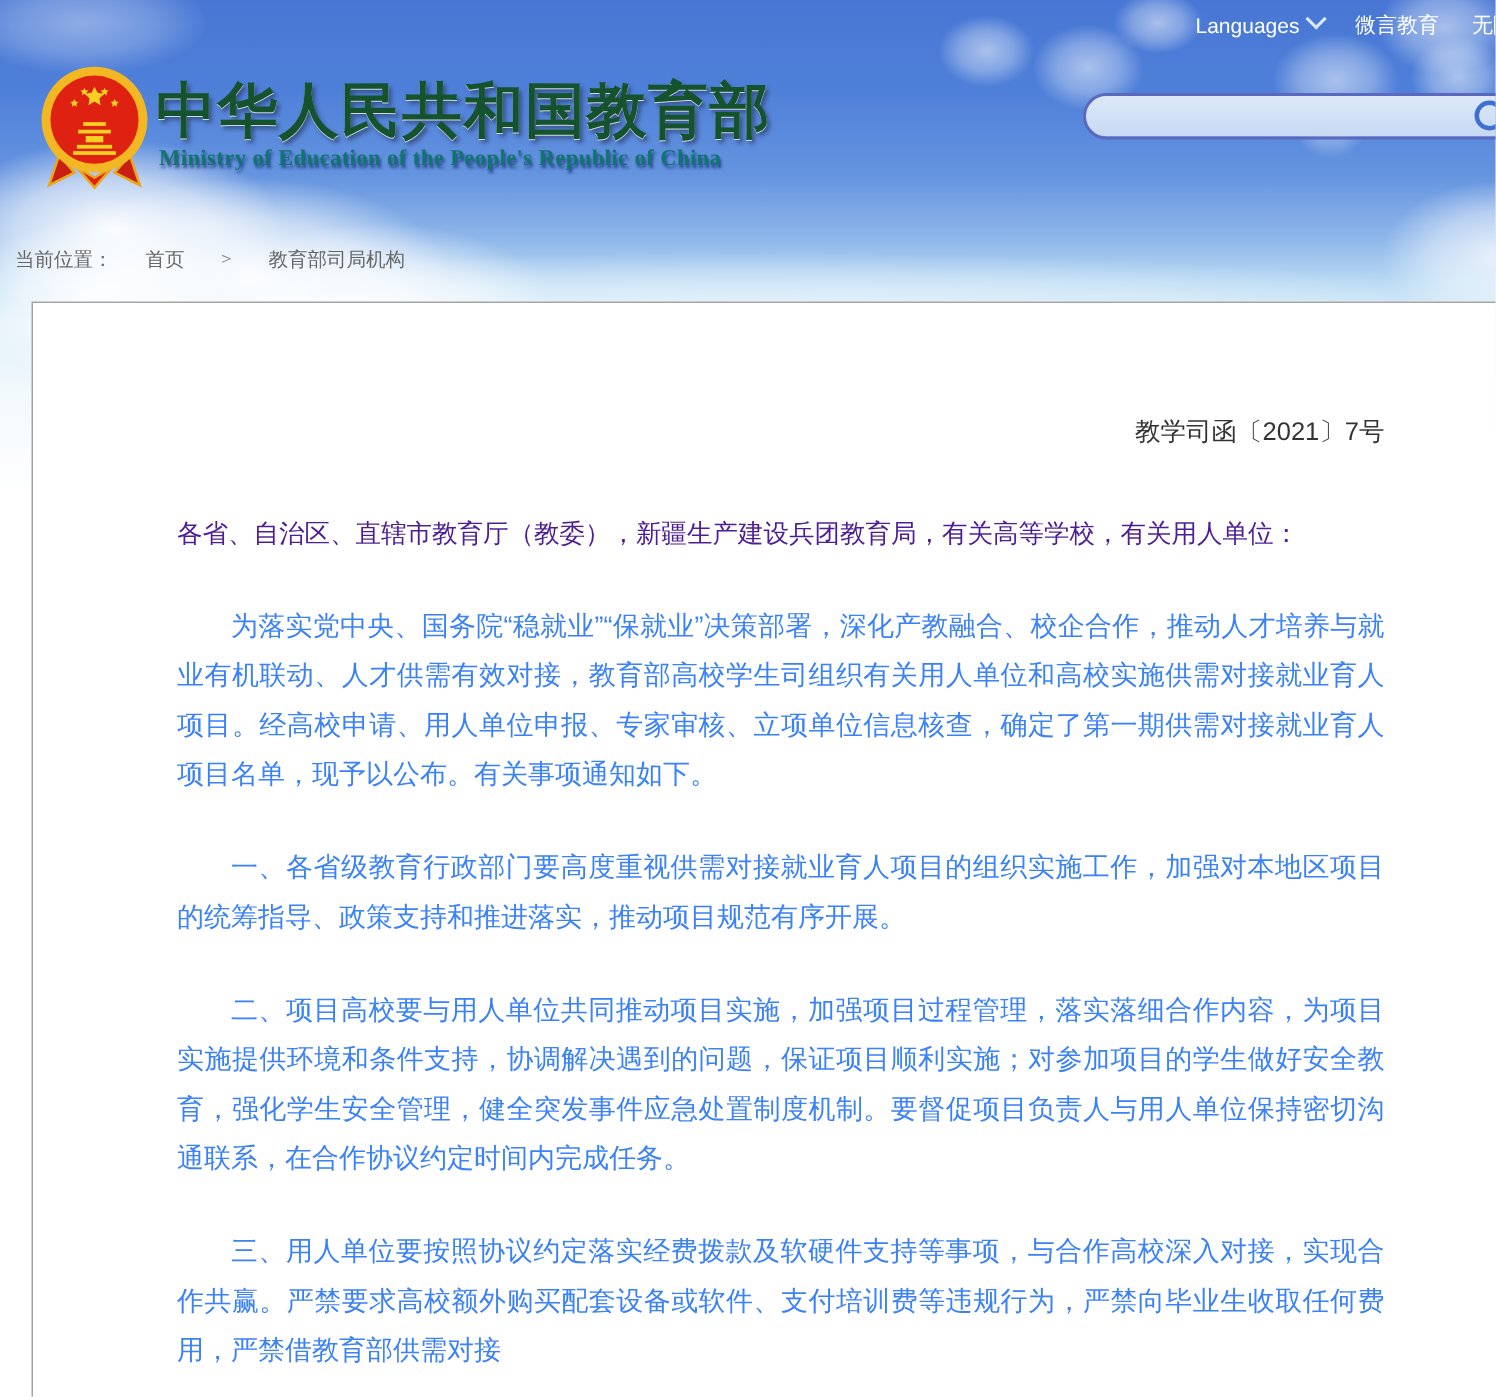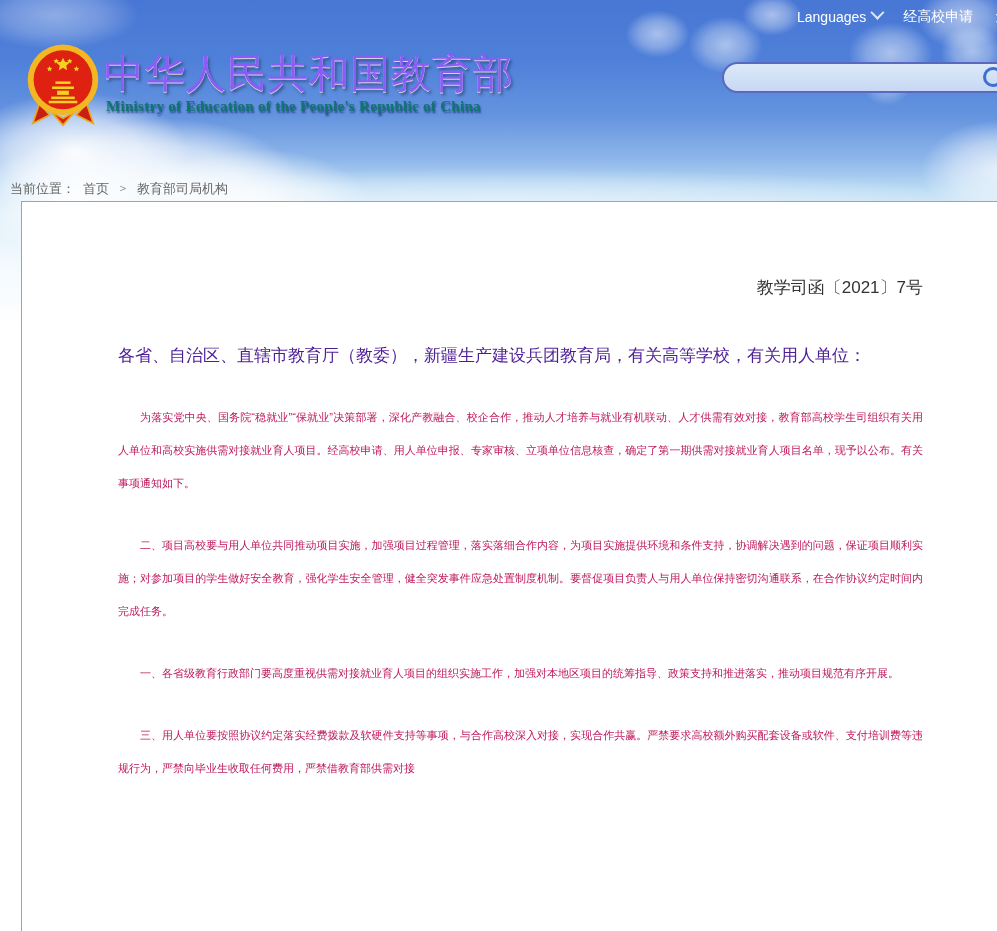--- a/index.html
+++ b/index.html
@@ -60,34 +60,34 @@
   .search-icon {
     position: absolute; left: 983px; top: 67px; z-index: 5;
     width: 14px; height: 14px; border: 3px solid #3f6fd3; border-radius: 50%;
     cursor: pointer;
   }
 
   
   .emblem { position: absolute; left: 21px; top: 41px; z-index: 4; }
   .site-title {
     position: absolute; left: 104px; top: 46px; z-index: 4;
-    font-size: 40px; font-weight: normal; letter-spacing: 1px;
-    color: #8b5cf6;
+    font-size: 40px; font-weight: bold; letter-spacing: 1px;
+    color: #14532d;
     text-shadow: 0 1px 0 #cfd6e0, 2px 3px 3px rgba(38,58,102,0.65);
   }
   .site-subtitle {
     position: absolute; left: 106px; top: 98px; z-index: 4;
     font-size: 15px; font-weight: bold; letter-spacing: .3px;
     color: #0f766e; text-shadow: 1px 2px 2px rgba(26,48,120,0.8); font-family: Liberation Serif, serif;
   }
 
   
   .breadcrumb {
-    position: absolute; left: 10px; top: 180px; z-index: 4;
-    font-size: 13px; color: #666; display: flex; align-items: flex-start; gap: 8px;
+    position: absolute; left: 10px; top: 164px; z-index: 4;
+    font-size: 13px; color: #666; display: flex; align-items: flex-start; gap: 22px;
   }
   .breadcrumb a { color: #666; text-decoration: none; cursor: pointer; }
   .crumb-sep { color: #888; font-size: 12px; }
 
   
   .panel {
     position: absolute; left: 21px; top: 201px; z-index: 3;
     width: 1000px; height: 780px;
     background: #ffffff; border: 1px solid #a3a3a3; box-sizing: border-box;
   }
@@ -100,21 +100,21 @@
   .doc-number {
     margin-top: 22px; text-align: right;
     font-size: 17px; color: #333;
   }
   .salutation {
     margin: 40px 0 0 0;
     font-size: 17px; color: #4c1d95; line-height: 33px;
   }
   .body-p {
     margin: 29px 0 0 0; text-indent: 2em; text-align: justify;
-    font-size: 11px; color: #be185d; line-height: 33px;
+    font-size: 18px; color: #3b82f6; line-height: 33px;
   }
 </style>
 </head>
 <body>
 
 <div class="cloud c1"></div>
 <div class="cloud c2"></div>
 <div class="cloud c3"></div>
 <div class="cloud c4"></div>
 <div class="cloud c5"></div>
@@ -127,21 +127,21 @@
 <div class="fluff f5"></div>
 <div class="fluff f6"></div>
 <div class="fluff f7"></div>
 
 <div class="topnav">
   <span class="item">
     <span>Languages</span>
     <span class="chev"></span>
   </span>
   <span class="item">
-    <span>经高校申请</span>
+    <span>微言教育</span>
   </span>
   <span class="item">
     <span>无障碍浏览</span>
   </span>
 </div>
 
 <input class="search-box" type="text" value="" style="">
 <span class="search-icon"></span>
 
 <svg class="emblem" width="84" height="96" viewBox="0 0 100 114">
@@ -177,17 +177,17 @@
   <a>首页</a>
   <span class="crumb-sep">＞</span>
   <span>教育部司局机构</span>
 </div>
 
 <div class="panel">
   <div class="article">
     <div class="doc-number">教学司函〔2021〕7号</div>
     <p class="salutation">各省、自治区、直辖市教育厅（教委），新疆生产建设兵团教育局，有关高等学校，有关用人单位：</p>
     <p class="body-p">为落实党中央、国务院“稳就业”“保就业”决策部署，深化产教融合、校企合作，推动人才培养与就业有机联动、人才供需有效对接，教育部高校学生司组织有关用人单位和高校实施供需对接就业育人项目。经高校申请、用人单位申报、专家审核、立项单位信息核查，确定了第一期供需对接就业育人项目名单，现予以公布。有关事项通知如下。</p>
+    <p class="body-p">一、各省级教育行政部门要高度重视供需对接就业育人项目的组织实施工作，加强对本地区项目的统筹指导、政策支持和推进落实，推动项目规范有序开展。</p>
     <p class="body-p">二、项目高校要与用人单位共同推动项目实施，加强项目过程管理，落实落细合作内容，为项目实施提供环境和条件支持，协调解决遇到的问题，保证项目顺利实施；对参加项目的学生做好安全教育，强化学生安全管理，健全突发事件应急处置制度机制。要督促项目负责人与用人单位保持密切沟通联系，在合作协议约定时间内完成任务。</p>
-    <p class="body-p">一、各省级教育行政部门要高度重视供需对接就业育人项目的组织实施工作，加强对本地区项目的统筹指导、政策支持和推进落实，推动项目规范有序开展。</p>
     <p class="body-p">三、用人单位要按照协议约定落实经费拨款及软硬件支持等事项，与合作高校深入对接，实现合作共赢。严禁要求高校额外购买配套设备或软件、支付培训费等违规行为，严禁向毕业生收取任何费用，严禁借教育部供需对接</p>
   </div>
 </div>
 
 </body></html>

